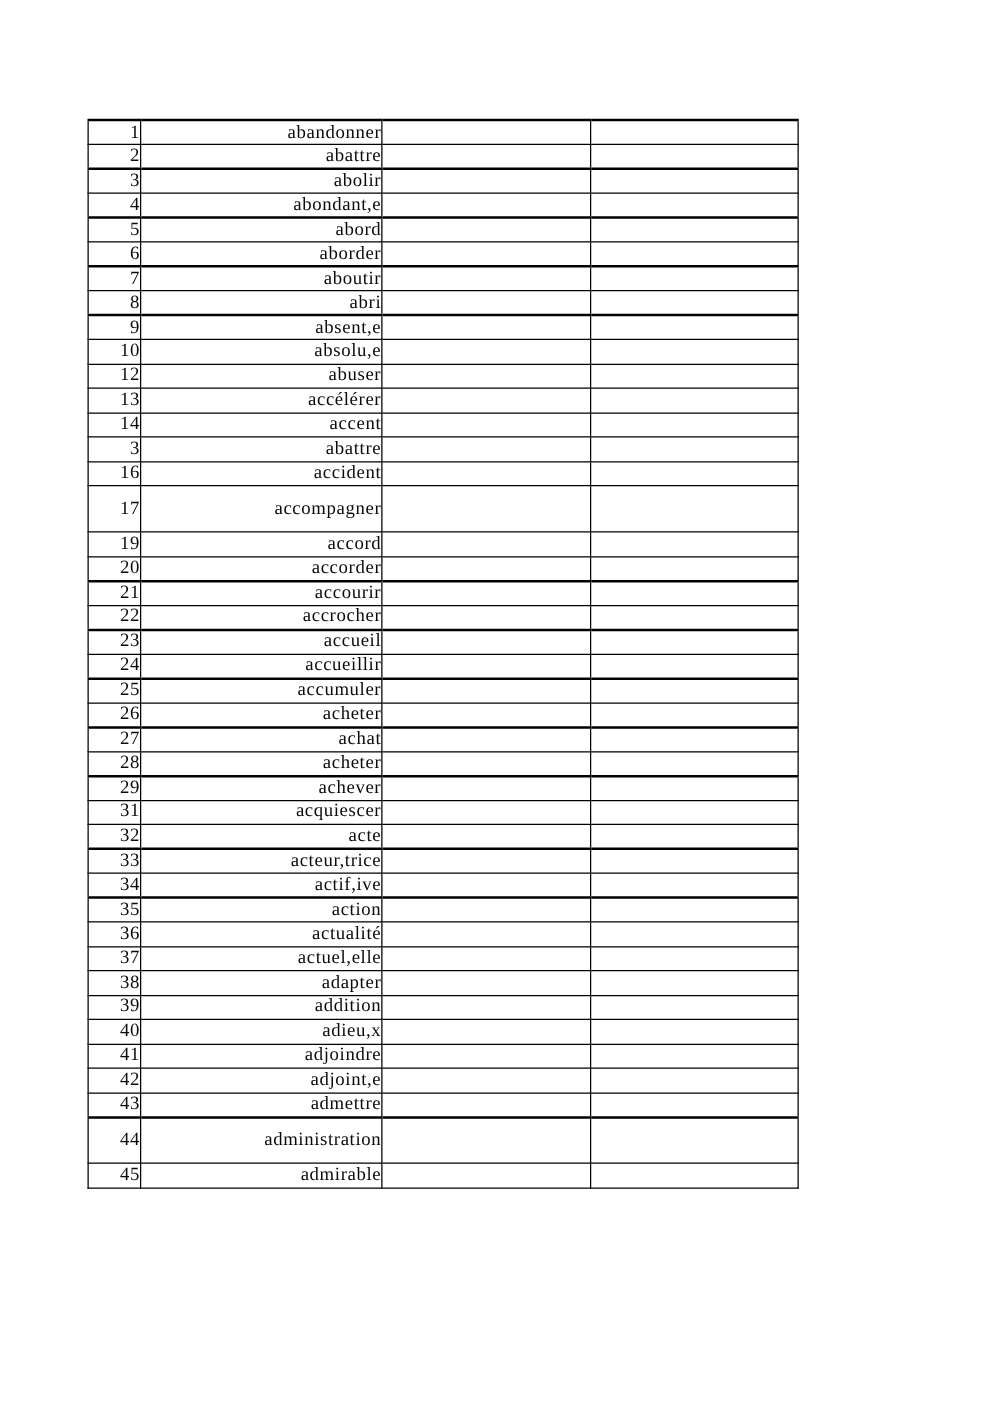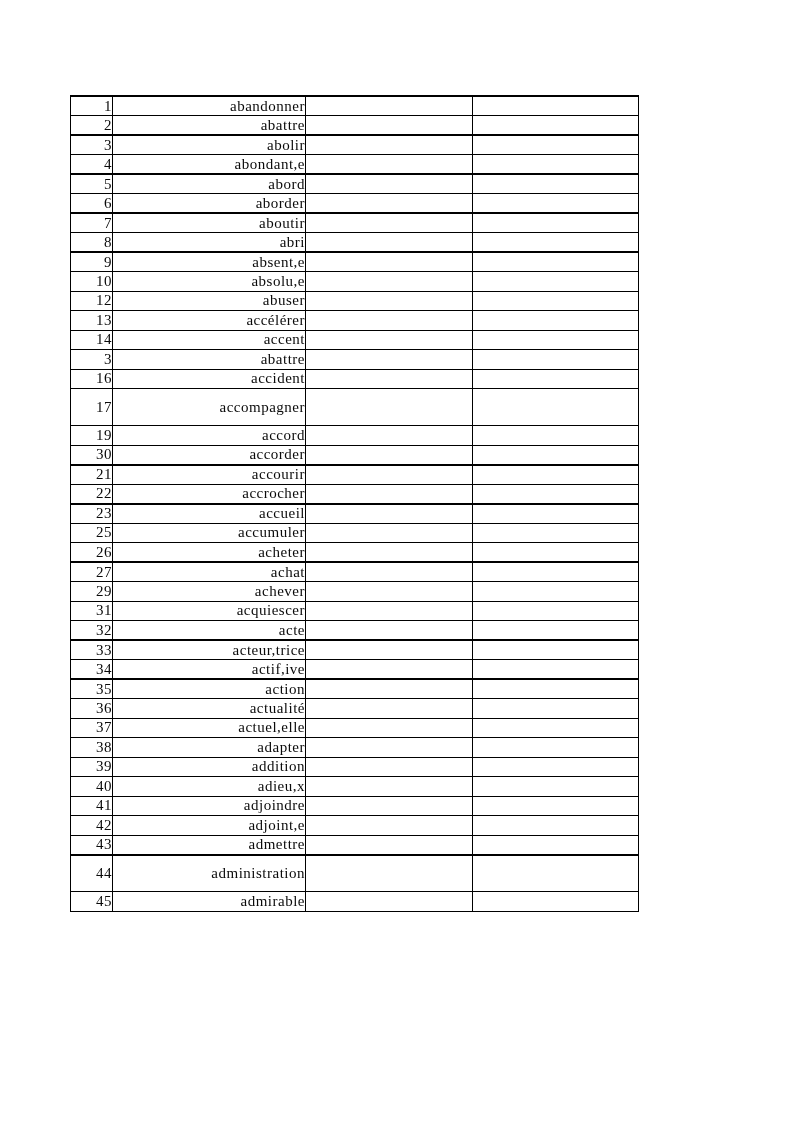--- a/index.html
+++ b/index.html
@@ -151,21 +151,21 @@
           <td class="empty"></td>
           <td class="empty"></td>
         </tr>
         <tr>
           <td class="num">19</td>
           <td class="word">accord</td>
           <td class="empty"></td>
           <td class="empty"></td>
         </tr>
         <tr class="thick-bottom">
-          <td class="num">30</td>
+          <td class="num">20</td>
           <td class="word">accorder</td>
           <td class="empty"></td>
           <td class="empty"></td>
         </tr>
         <tr>
           <td class="num">21</td>
           <td class="word">accourir</td>
           <td class="empty"></td>
           <td class="empty"></td>
         </tr>
@@ -174,35 +174,47 @@
           <td class="word">accrocher</td>
           <td class="empty"></td>
           <td class="empty"></td>
         </tr>
         <tr>
           <td class="num">23</td>
           <td class="word">accueil</td>
           <td class="empty"></td>
           <td class="empty"></td>
         </tr>
+        <tr class="thick-bottom">
+          <td class="num">24</td>
+          <td class="word">accueillir</td>
+          <td class="empty"></td>
+          <td class="empty"></td>
+        </tr>
         <tr>
           <td class="num">25</td>
           <td class="word">accumuler</td>
           <td class="empty"></td>
           <td class="empty"></td>
         </tr>
         <tr class="thick-bottom">
           <td class="num">26</td>
           <td class="word">acheter</td>
           <td class="empty"></td>
           <td class="empty"></td>
         </tr>
         <tr>
           <td class="num">27</td>
           <td class="word">achat</td>
+          <td class="empty"></td>
+          <td class="empty"></td>
+        </tr>
+        <tr class="thick-bottom">
+          <td class="num">28</td>
+          <td class="word">acheter</td>
           <td class="empty"></td>
           <td class="empty"></td>
         </tr>
         <tr>
           <td class="num">29</td>
           <td class="word">achever</td>
           <td class="empty"></td>
           <td class="empty"></td>
         </tr>
         <tr>

